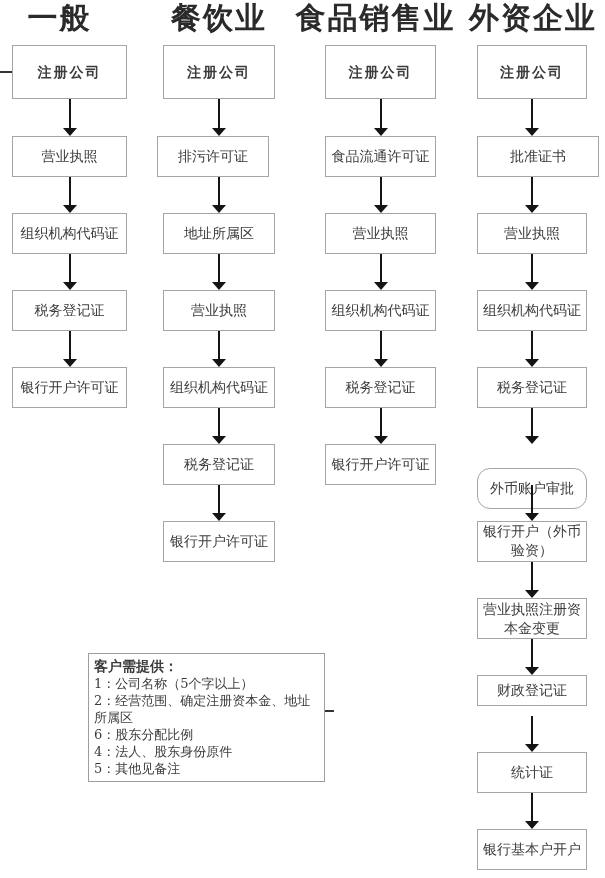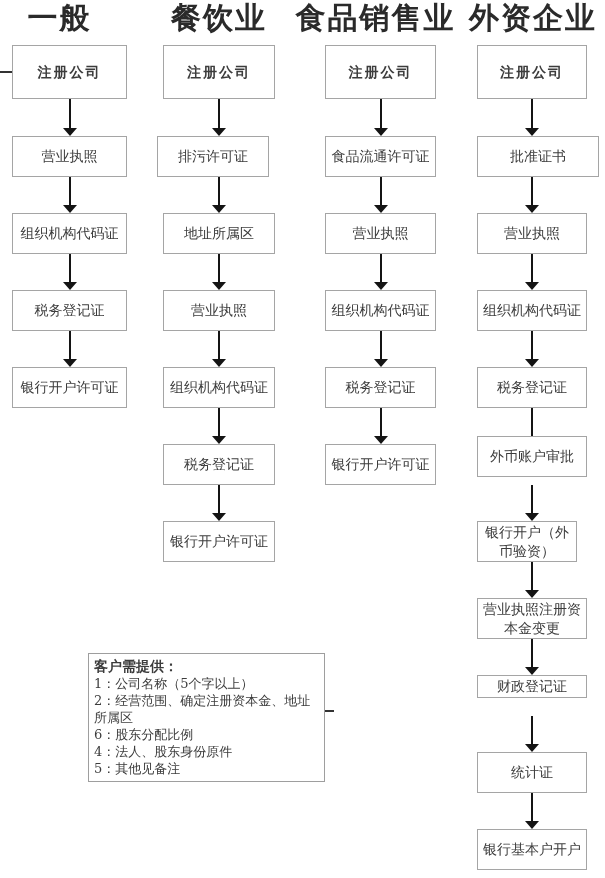--- a/index.html
+++ b/index.html
@@ -202,36 +202,36 @@
     <div class="flow-box" style="left: 477px; top: 290px; width: 110px; height: 41px;">
       <span>组织机构代码证</span>
     </div>
     <div class="arrow-line" style="left: 531px; top: 331px; height: 29px;"></div>
     <div class="arrow-head" style="left: 525px; top: 359px;"></div>
     <div class="flow-box" style="left: 477px; top: 367px; width: 110px; height: 41px;">
       <span>税务登记证</span>
     </div>
     <div class="arrow-line" style="left: 531px; top: 408px; height: 29px;"></div>
     <div class="arrow-head" style="left: 525px; top: 436px;"></div>
-    <div class="flow-box" style="left: 477px; top: 436px; width: 110px; height: 41px;">
+    <div class="flow-box" style="left: 477px; top: 468px; width: 110px; height: 41px; border-radius: 13px;">
       <span>外币账户审批</span>
     </div>
     <div class="arrow-line" style="left: 531px; top: 485px; height: 29px;"></div>
     <div class="arrow-head" style="left: 525px; top: 513px;"></div>
-    <div class="flow-box" style="left: 477px; top: 521px; width: 100px; height: 41px;">
+    <div class="flow-box" style="left: 477px; top: 521px; width: 110px; height: 41px; align-items: flex-end;">
       <span>银行开户（外币验资）</span>
     </div>
     <div class="arrow-line" style="left: 531px; top: 562px; height: 29px;"></div>
     <div class="arrow-head" style="left: 525px; top: 590px;"></div>
     <div class="flow-box" style="left: 477px; top: 598px; width: 110px; height: 41px;">
       <span>营业执照注册资本金变更</span>
     </div>
     <div class="arrow-line" style="left: 531px; top: 639px; height: 29px;"></div>
     <div class="arrow-head" style="left: 525px; top: 667px;"></div>
-    <div class="flow-box" style="left: 477px; top: 675px; width: 110px; height: 23px;">
+    <div class="flow-box" style="left: 477px; top: 675px; width: 110px; height: 31px;">
       <span>财政登记证</span>
     </div>
     <div class="arrow-line" style="left: 531px; top: 716px; height: 29px;"></div>
     <div class="arrow-head" style="left: 525px; top: 744px;"></div>
     <div class="flow-box" style="left: 477px; top: 752px; width: 110px; height: 41px;">
       <span>统计证</span>
     </div>
     <div class="arrow-line" style="left: 531px; top: 793px; height: 29px;"></div>
     <div class="arrow-head" style="left: 525px; top: 821px;"></div>
     <div class="flow-box" style="left: 477px; top: 829px; width: 110px; height: 41px;">

